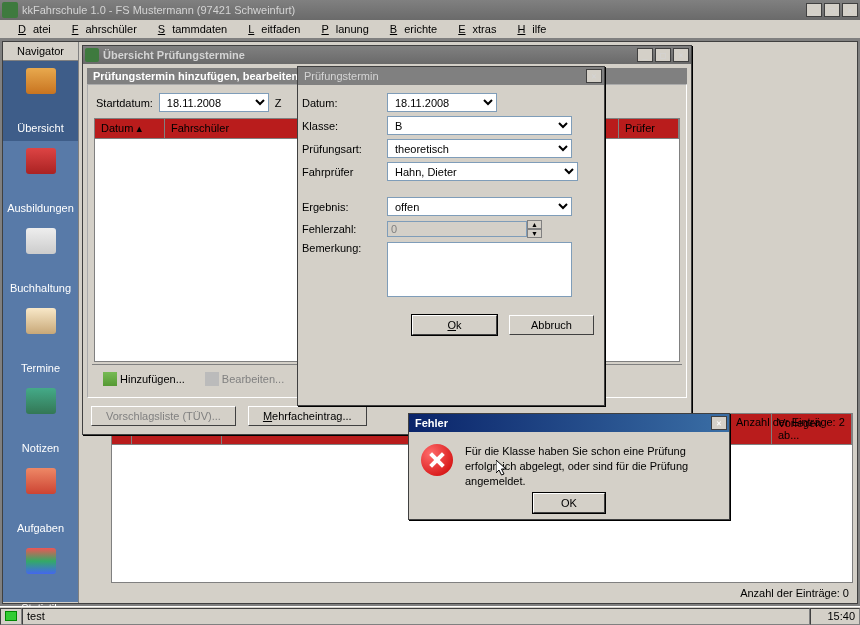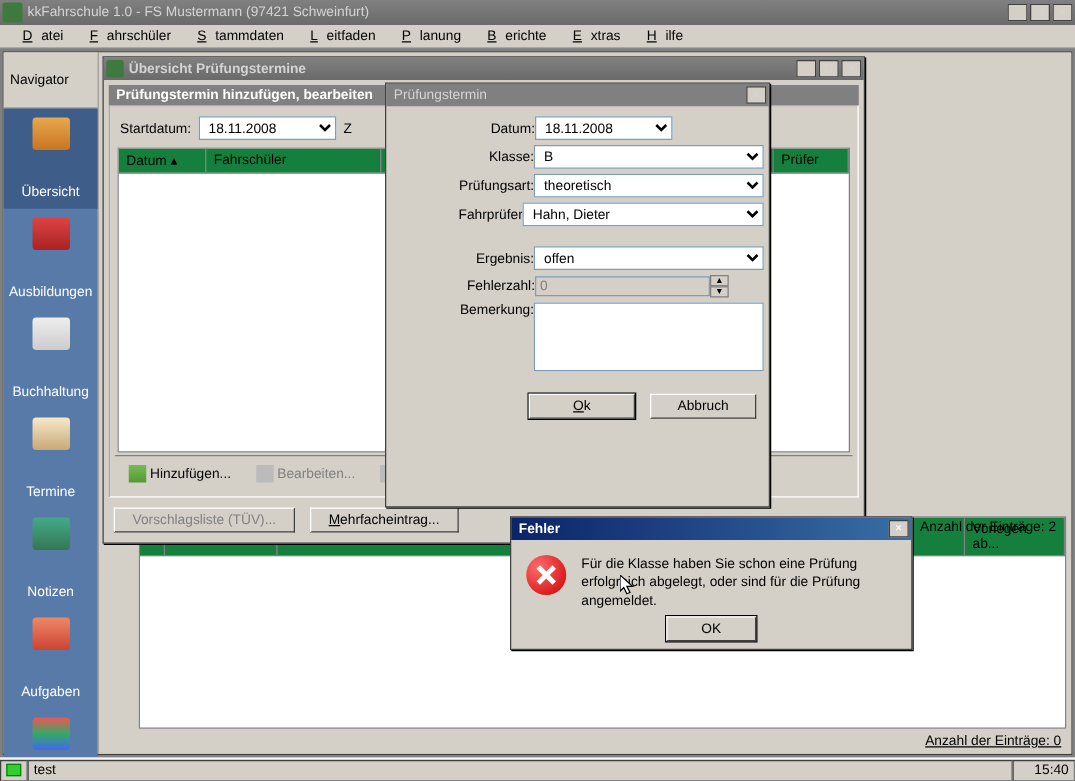--- a/index.html
+++ b/index.html
@@ -12,38 +12,38 @@
 .winbtn { width: 16px; height: 14px; background: #d4d0c8; border: 1px solid #404040; display: flex; align-items: center; justify-content: center; font-size: 9px; font-family: Marlett, monospace; cursor: pointer; }
 
 .menubar { background: #d4d0c8; height: 19px; display: flex; align-items: center; padding: 0 4px; border-bottom: 1px solid #808080; }
 .menubar span { padding: 2px 7px; cursor: pointer; }
 .u { text-decoration: underline; }
 
 .mainarea { position: absolute; top: 39px; left: 0; right: 0; bottom: 19px; background: #808080; padding: 2px; }
 .workspace { width: 100%; height: 100%; background: #d4d0c8; border: 1px solid #404040; display: flex; }
 
 .navigator { width: 76px; background: #d4d0c8; border-right: 1px solid #808080; }
-.nav-header { padding: 16px 5px; background: #d4d0c8; border-bottom: 1px solid #808080; }
+.nav-header { padding: 3px 5px; background: #d4d0c8; border-bottom: 1px solid #808080; text-align: center; }
 .nav-items { background: #587aa8; height: calc(100% - 20px); }
 .nav-item { display: flex; flex-direction: column; align-items: center; padding: 7px 2px; color: #fff; cursor: pointer; gap: 26px; }
 .nav-item.active { background: #3e5d89; }
 .nav-icon { width: 30px; height: 26px; margin-bottom: 2px; border-radius: 3px; }
 .ni1 { background: linear-gradient(#e8a94e,#c87420); }
 .ni2 { background: linear-gradient(#d44,#a22); }
 .ni3 { background: linear-gradient(#eee,#ccc); }
 .ni4 { background: linear-gradient(#f8e8c8,#c8a878); }
 .ni5 { background: linear-gradient(#e86,#c43); }
 .ni6 { background: linear-gradient(#4a8,#375); }
 .ni7 { background: linear-gradient(#e55,#3a6,#46e); }
 
 .content { flex: 1; background: #d4d0c8; padding: 2px; display: flex; flex-direction: column; }
 .grid-area { flex: 1; background: #fff; border: 1px solid #808080; margin: 2px; }
 .grid-header { background: #d4d0c8; display: flex; border-bottom: 1px solid #808080; }
-.grid-header > div { padding: 3px 6px; border-right: 1px solid #808080; background: #15803d; }
-.bottom-status { display: flex; justify-content: flex-end; padding: 2px 6px; text-decoration: underline; }
+.grid-header > div { padding: 3px 6px; border-right: 1px solid #808080; background: #b91c1c; }
+.bottom-status { display: flex; justify-content: flex-end; padding: 2px 6px; }
 
 .subwin { position: absolute; background: #d4d0c8; border: 1px solid #404040; box-shadow: 1px 1px 0 #000; }
 .subwin .tbar { background: linear-gradient(#808080,#6a6a6a); height: 18px; display: flex; align-items: center; color: #d4d4d4; padding: 0 2px; }
 .subwin .tbar.active { background: linear-gradient(90deg,#0a246a,#3a6ea5); color: #fff; }
 .subwin .tbar .t { flex: 1; padding-left: 4px; font-weight: bold; }
 .subwin-body { padding: 4px; }
 
 .toolbar-row { display: flex; align-items: center; gap: 6px; padding: 4px; }
 
 input[type=text], select, textarea {
@@ -55,21 +55,21 @@
 
 .btn { background: #d4d0c8; border: 1px solid #404040; border-top-color: #fff; border-left-color: #fff; padding: 3px 14px; cursor: pointer; min-width: 75px; }
 .btn.disabled { color: #808080; }
 .btn.default { box-shadow: 0 0 0 1px #000; }
 
 .tb-btn { background: #d4d0c8; border: 1px solid transparent; padding: 2px 6px; cursor: pointer; display: inline-flex; align-items: center; gap: 3px; }
 .tb-btn.disabled { color: #808080; }
 .tb-icon { width: 14px; height: 14px; display: inline-block; }
 
 .form-row { display: flex; align-items: center; margin: 4px 0; }
-.form-row label { width: 115px; text-align: right; }
+.form-row label { width: 85px; }
 
 .err-icon { width: 32px; height: 32px; border-radius: 50%; background: radial-gradient(circle at 30% 30%, #ff6b6b, #cc0000); position: relative; flex-shrink: 0; }
 .err-icon::before, .err-icon::after { content: ''; position: absolute; width: 18px; height: 4px; background: #fff; top: 14px; left: 7px; }
 .err-icon::before { transform: rotate(45deg); }
 .err-icon::after { transform: rotate(-45deg); }
 
 .statusbar { position: absolute; bottom: 0; left: 0; right: 0; height: 19px; background: #d4d0c8; border-top: 1px solid #fff; display: flex; align-items: center; }
 .status-cell { border: 1px solid #808080; border-top-color: #404040; border-left-color: #404040; padding: 1px 4px; height: 17px; display: flex; align-items: center; }
 .status-led { width: 14px; height: 10px; background: #3c3; border: 1px solid #080; }
 
@@ -195,21 +195,21 @@
       </div>
     </div>
     <div class="toolbar-row" style="justify-content:flex-start; gap:12px; padding:8px 4px 4px;">
       <button class="btn disabled" style="min-width:130px">Vorschlagsliste (TÜV)...</button>
       <button class="btn" style="min-width:110px"><span class="u">M</span>ehrfacheintrag...</button>
     </div>
   </div>
 </div>
 <div style="position:absolute; left:736px; top:416px; font-size:11px;">Anzahl der Einträge: 2</div>
 
-<div class="subwin" style="left:308px; top:66px; width:308px; height:340px;">
+<div class="subwin" style="left:297px; top:66px; width:308px; height:340px;">
   <div class="tbar" style="background:#808080;">
     <span class="t" style="font-weight:normal">Prüfungstermin</span>
     <div class="winbtns">
         <div class="winbtn">✕</div>
       </div>
   </div>
   <div class="subwin-body">
     <div class="form-row">
         <label>Datum:</label>
       <select style="width:110px"><option>18.11.2008</option></select>
@@ -217,21 +217,21 @@
     <div class="form-row">
         <label>Klasse:</label>
       <select style="width:185px"><option>B</option></select>
       </div>
     <div class="form-row">
         <label>Prüfungsart:</label>
       <select style="width:185px"><option>theoretisch</option></select>
       </div>
     <div class="form-row">
         <label>Fahrprüfer</label>
-      <select style="width:210px"><option>Hahn, Dieter</option></select>
+      <select style="width:191px"><option>Hahn, Dieter</option></select>
       </div>
     <div style="height:8px"></div>
     <div class="form-row">
         <label>Ergebnis:</label>
       <select style="width:185px"><option>offen</option></select>
       </div>
     <div class="form-row">
         <label>Fehlerzahl:</label>
       <input type="text" disabled="" style="width: 140px;" value="0">
       <span class="spinner-btns">

